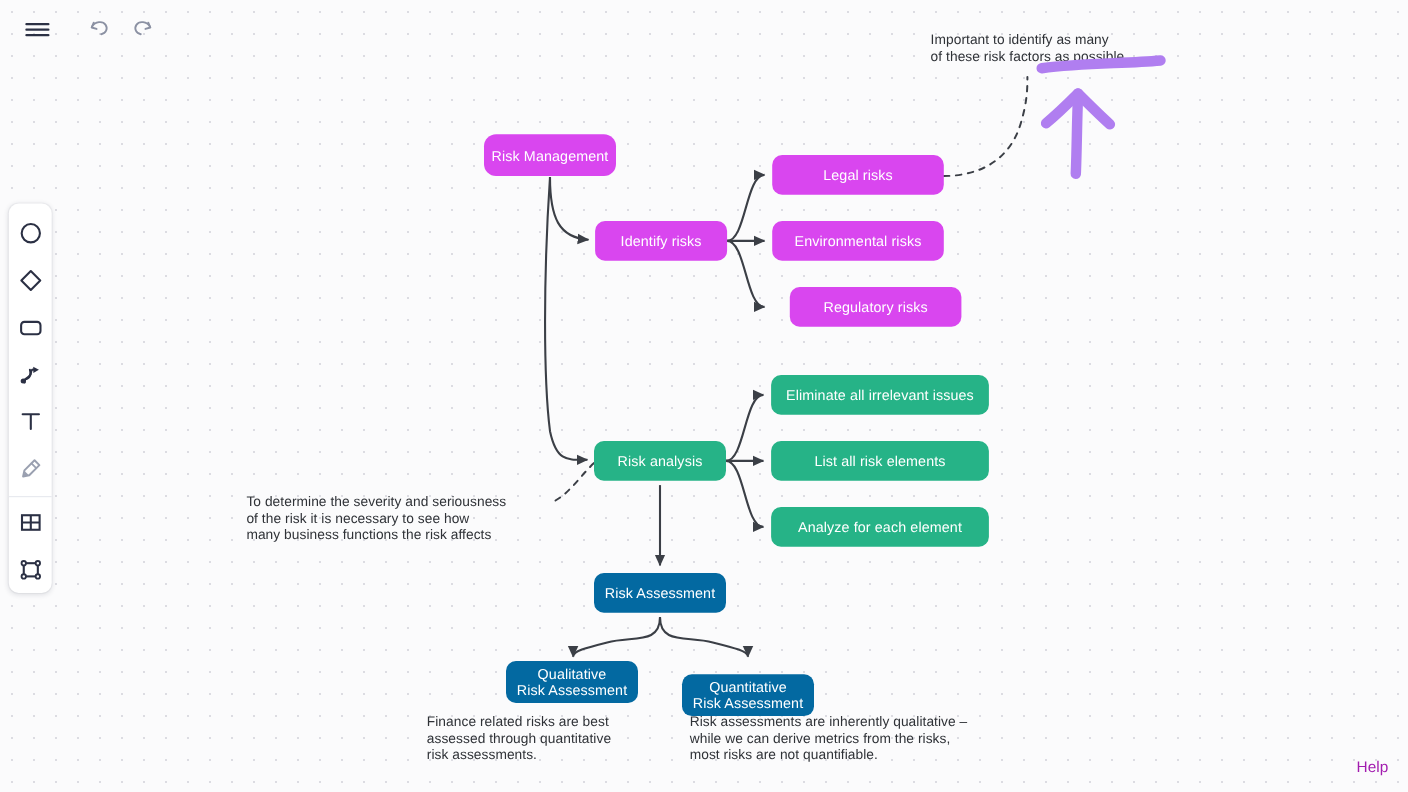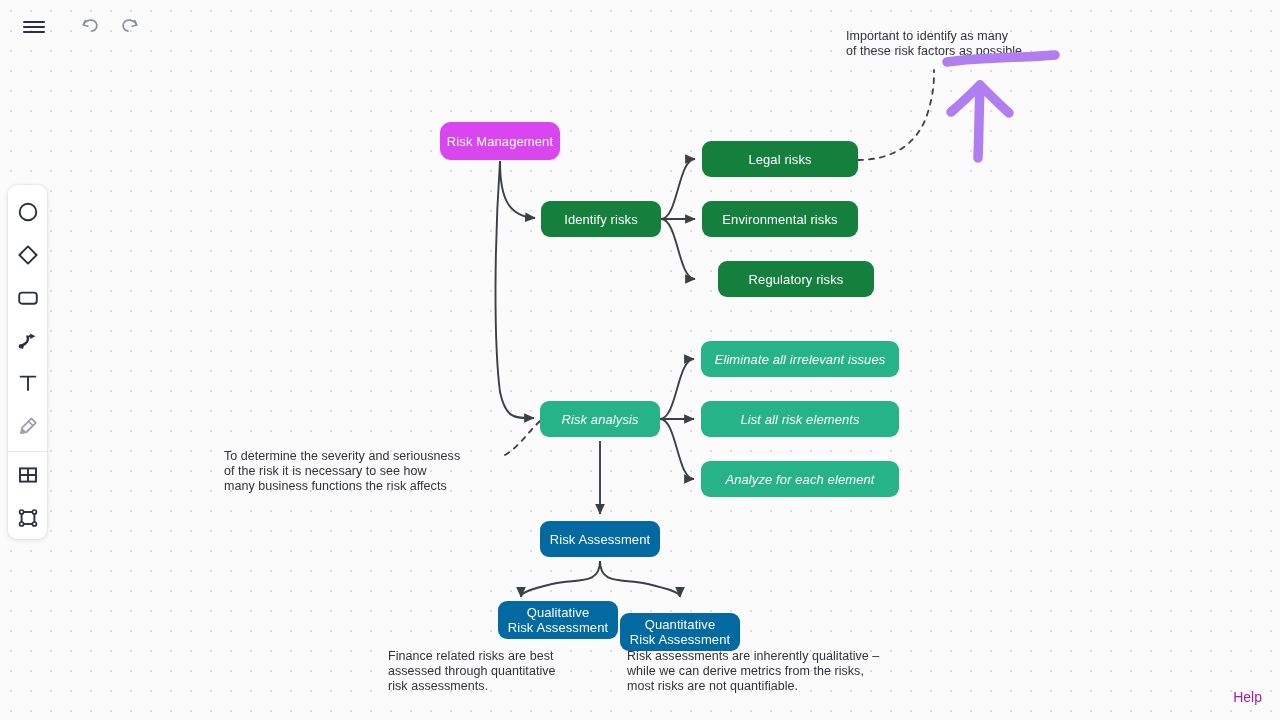--- a/index.html
+++ b/index.html
@@ -78,22 +78,22 @@
     border-radius: 9px;
     font-size: 13px;
     line-height: 15px;
     z-index: 14;
     cursor: pointer;
     user-select: none;
     white-space: pre-line;
     letter-spacing: .1px;
   }
   .node.dark   { background: #d946ef; border-radius: 11px; }
-  .node.teal   { background: #15803d; }
-  .node.green  { background: #26b387; font-style: italic; }
+  .node.teal   { background: #d946ef; }
+  .node.green  { background: #26b387; }
   .node.blue   { background: #0369a1; }
 
   .note {
     position: absolute;
     font-size: 12.5px;
     line-height: 15.2px;
     color: #2f3237;
     white-space: pre-line;
     z-index: 16;
     cursor: default;
@@ -275,21 +275,21 @@
   <div class="node green" style="left:540px; top:401px; width:120px; height:36px;">Risk analysis</div>
 
   <div class="node green" style="left:701px; top:341px; width:198px; height:36px;">Eliminate all irrelevant issues</div>
 
   <div class="node green" style="left:701px; top:401px; width:198px; height:36px;">List all risk elements</div>
 
   <div class="node green" style="left:701px; top:461px; width:198px; height:36px;">Analyze for each element</div>
 
   <div class="node blue" style="left:540px; top:521px; width:120px; height:36px;">Risk Assessment</div>
 
-  <div class="node blue" style="left:460px; top:601px; width:120px; height:38px;margin-left:38px;">Qualitative
+  <div class="node blue" style="left:460px; top:601px; width:120px; height:38px;">Qualitative
 Risk Assessment</div>
 
   <div class="node blue" style="left:620px; top:601px; width:120px; height:38px;margin-top:12px;">Quantitative
 Risk Assessment</div>
 
   <div class="note" style="left:846px; top:29px; width:260px;">Important to identify as many
 of these risk factors as possible</div>
 
   <div class="note" style="left:224px; top:449px; width:300px;">To determine the severity and seriousness
 of the risk it is necessary to see how

